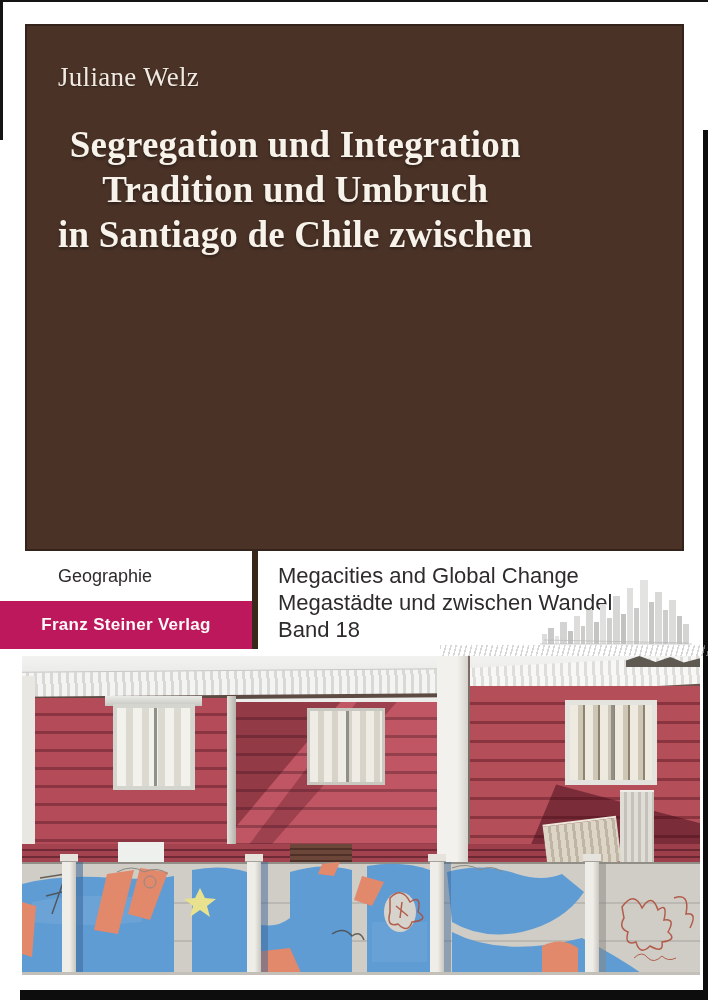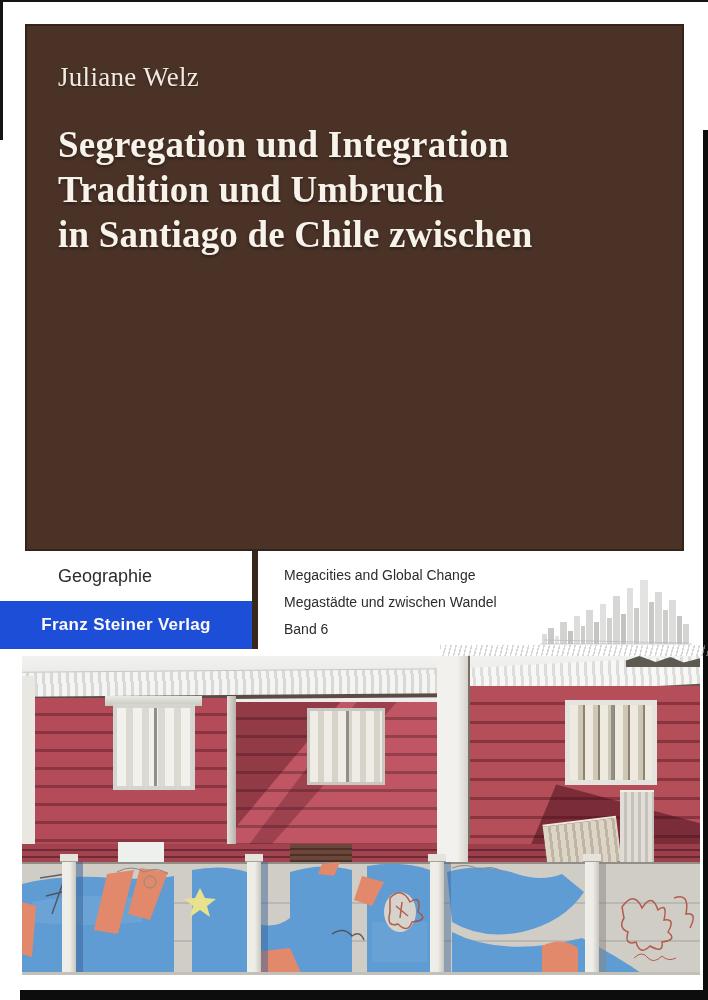--- a/index.html
+++ b/index.html
@@ -8,33 +8,33 @@
   .abs{position:absolute;}
 
   
   .edge-top{left:0;top:0;width:708px;height:2px;background:#141414;}
   .edge-left{left:0;top:0;width:3px;height:140px;background:#141414;}
   .edge-right{left:703px;top:130px;width:5px;height:870px;background:#0d0d0d;}
   .edge-bottom{left:20px;top:990px;width:688px;height:10px;background:#0d0d0d;}
 
   
   .cover-top{left:25px;top:24px;width:659px;height:527px;background:#4a3227;
-             border:2px solid #33231a;box-sizing:border-box;}
+             border:2px solid #33231a;box-sizing:border-box;text-align:center;}
   .author{position:absolute;left:31px;top:36px;color:#f0eae1;
           font-family:"Liberation Serif",serif;font-size:27px;letter-spacing:.3px;
           text-shadow:0 1px 2px rgba(0,0,0,.35);}
   .title{position:absolute;left:31px;top:96px;color:#f7f2ea;
          font-family:Liberation Serif, serif;font-weight:bold;font-size:37px;
          line-height:45px;letter-spacing:.2px;text-shadow:0 2px 3px rgba(0,0,0,.4);}
 
   
   .divider{left:252px;top:551px;width:6px;height:98px;background:#38281c;}
   .discipline{left:58px;top:566px;font-size:18px;color:#2e2c2a;}
-  .series-col{left:284px;top:562px;font-size:14px;line-height:27px;color:#2e2c2a;}
-  .fsv-bar{left:0;top:601px;width:252px;height:48px;background:#1d4ed8;
+  .series-col{left:278px;top:562px;font-size:22px;line-height:27px;color:#2e2c2a;}
+  .fsv-bar{left:0;top:601px;width:252px;height:48px;background:#be185d;
            display:flex;align-items:center;justify-content:center;}
   .fsv-bar span{color:#fbfaf8;font-weight:bold;font-size:17px;letter-spacing:.3px;}
   .bars-wrap{left:540px;top:574px;width:152px;height:72px;}
   .hatch{left:440px;top:645px;width:268px;height:11px;opacity:.55;
          background:repeating-linear-gradient(105deg,#b7b7b5 0 1.5px,transparent 1.5px 5px);}
 
   
   .photo{left:22px;top:656px;width:678px;height:319px;background:#edeeec;overflow:hidden;}
   .sky{left:0;top:0;width:678px;height:22px;background:linear-gradient(#f2f3f1,#e9eae8);}
   .roofL{left:0;top:14px;width:424px;height:26px;
@@ -109,21 +109,21 @@
       <div>Tradition und Umbruch</div>
       <div>in Santiago de Chile zwischen</div>
     </div>
   </div>
 
   <div class="abs divider"></div>
   <div class="abs discipline">Geographie</div>
   <div class="abs series-col">
     <div>Megacities and Global Change</div>
     <div>Megastädte und zwischen Wandel</div>
-    <div>Band 6</div>
+    <div>Band 18</div>
   </div>
   <div class="abs fsv-bar">
     <span>Franz Steiner Verlag</span>
   </div>
 
   <div class="abs bars-wrap">
     <svg width="152" height="72" viewBox="0 0 152 72">
       <g>
         <rect x="2" y="60" width="5" height="10" fill="#dcdcda"></rect>
           <rect x="8" y="54" width="6" height="16" fill="#c9c9c7"></rect>

